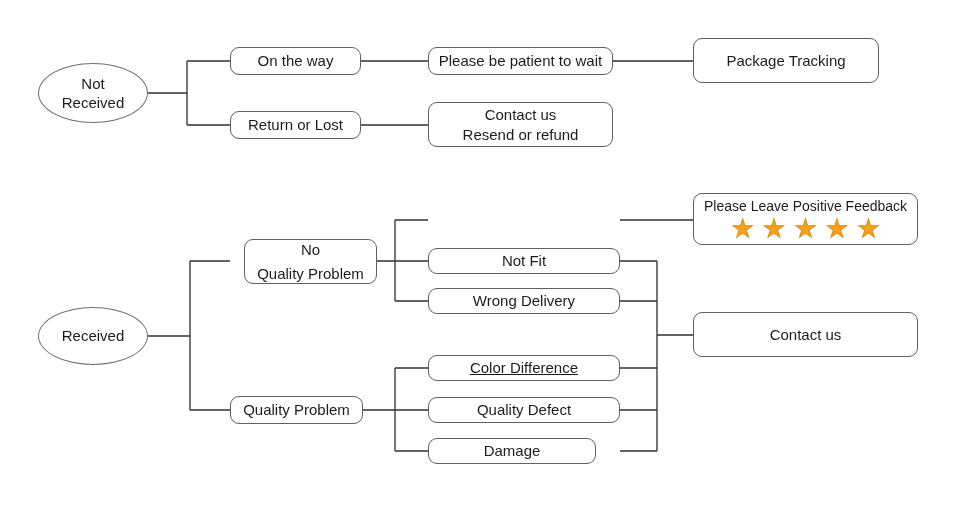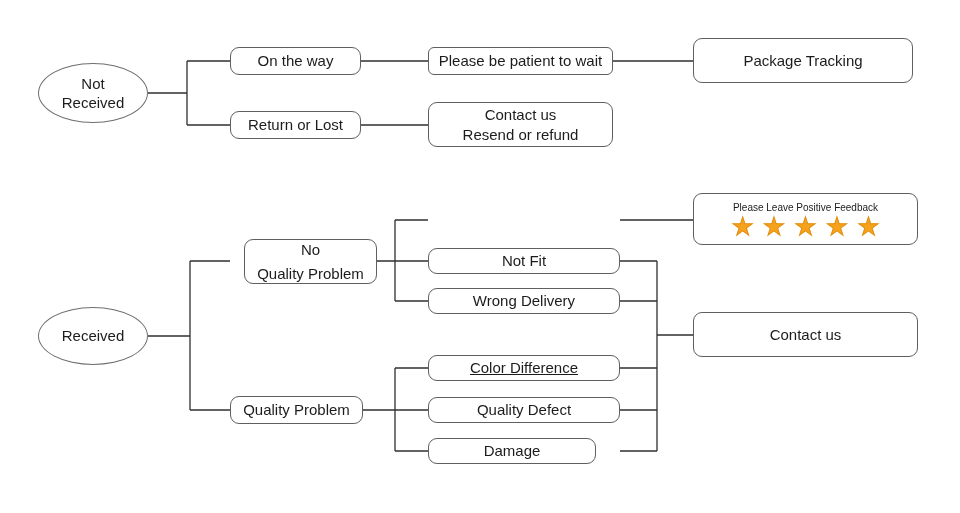--- a/index.html
+++ b/index.html
@@ -17,21 +17,21 @@
     display:flex;flex-direction:column;align-items:center;justify-content:center;
     background:#ffffff;
     border:1px solid #5f5f5f;
     border-radius:9px;
     font-size:15px;line-height:1.3;
     text-align:center;
     box-sizing:border-box;
     white-space:nowrap;
   }
   .ellipse{border-radius:50%;border-color:#6f6f6f;}
-  .feedback-title{font-size:10px;line-height:1.1;margin-top:2px;}
+  .feedback-title{font-size:14px;line-height:1.1;margin-top:2px;}
   .stars{display:flex;gap:9px;justify-content:center;align-items:center;margin-top:1px;}
   .star{
     font-size:25px;line-height:1;
     -webkit-text-stroke:1px #e18d0a;
   }
 </style>
 </head>
 <body>
 
 <div class="stage">
@@ -75,25 +75,25 @@
 
   <div class="node ellipse" style="left:38px;top:63px;width:110px;height:60px;">
     <span>Not</span>
     <span>Received</span>
   </div>
 
   <div class="node" style="left:230px;top:47px;width:131px;height:28px;">
     <span>On the way</span>
   </div>
 
-  <div class="node" style="left:428px;top:47px;width:185px;height:28px;border-radius:6px;">
+  <div class="node" style="left:428px;top:47px;width:185px;height:28px;">
     <span>Please be patient to wait</span>
   </div>
 
-  <div class="node" style="left:693px;top:38px;width:220px;height:45px;">
+  <div class="node" style="left:693px;top:38px;width:186px;height:45px;">
     <span>Package Tracking</span>
   </div>
 
   <div class="node" style="left:230px;top:111px;width:131px;height:28px;">
     <span>Return or Lost</span>
   </div>
 
   <div class="node" style="left:428px;top:102px;width:185px;height:45px;">
     <span>Contact us</span>
     <span>Resend or refund</span>

